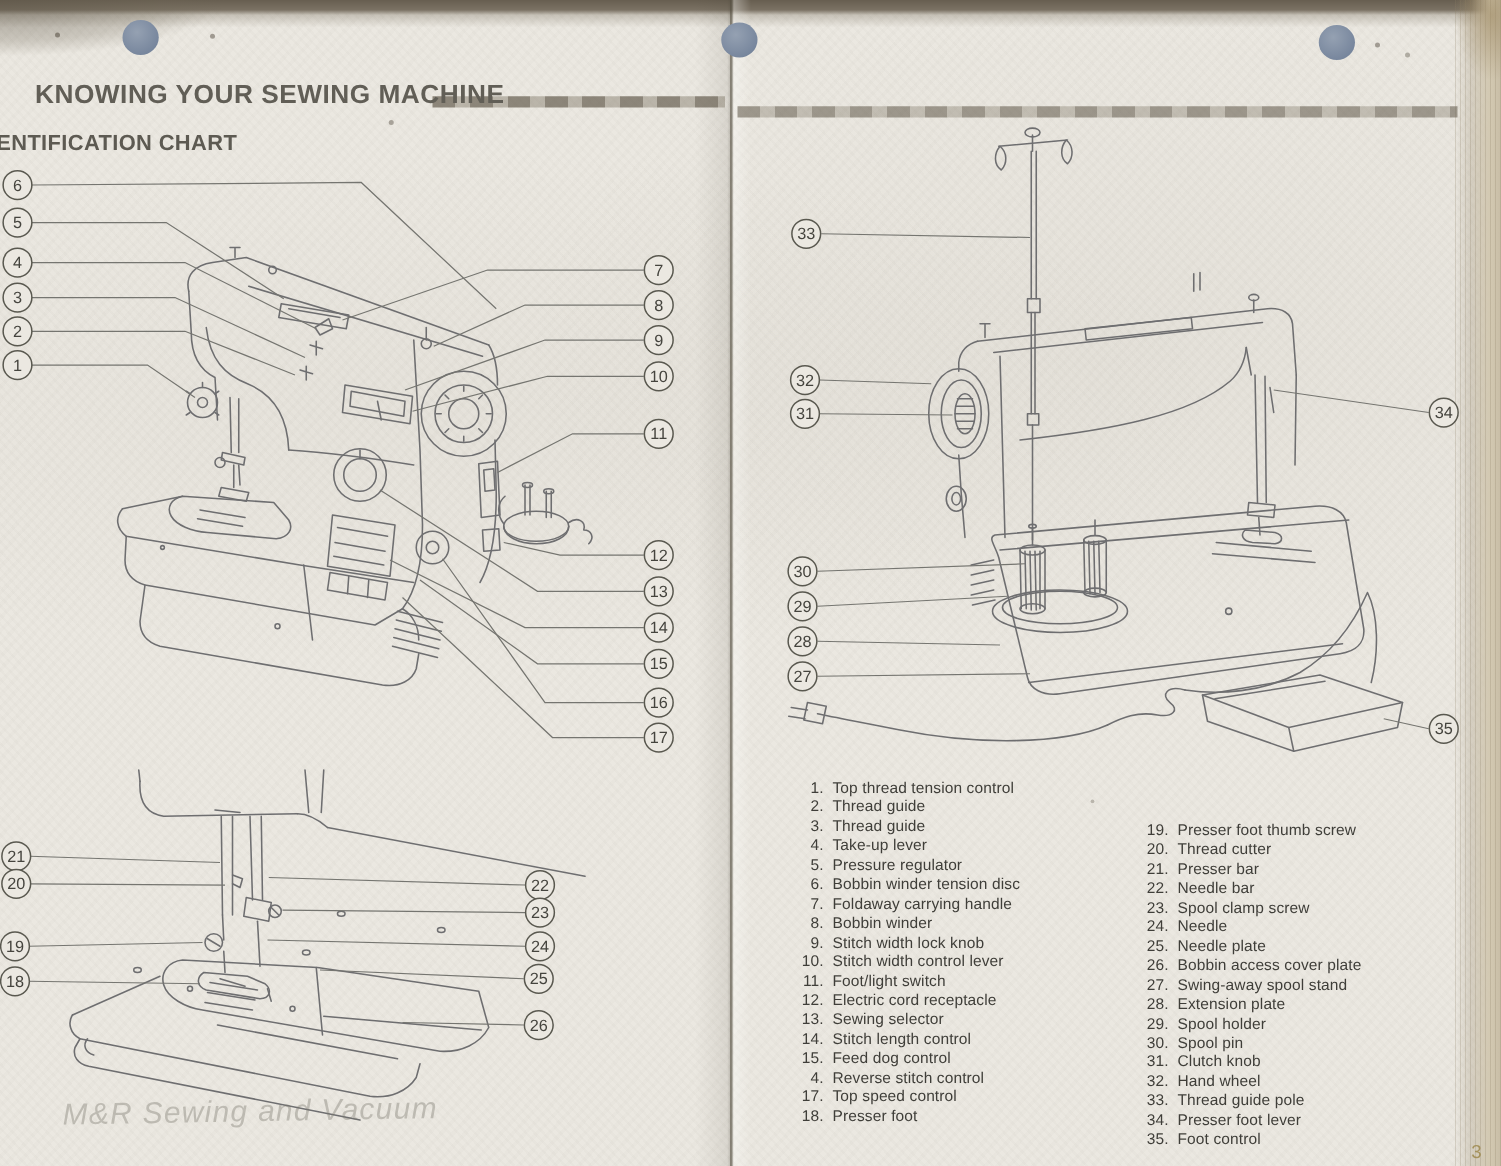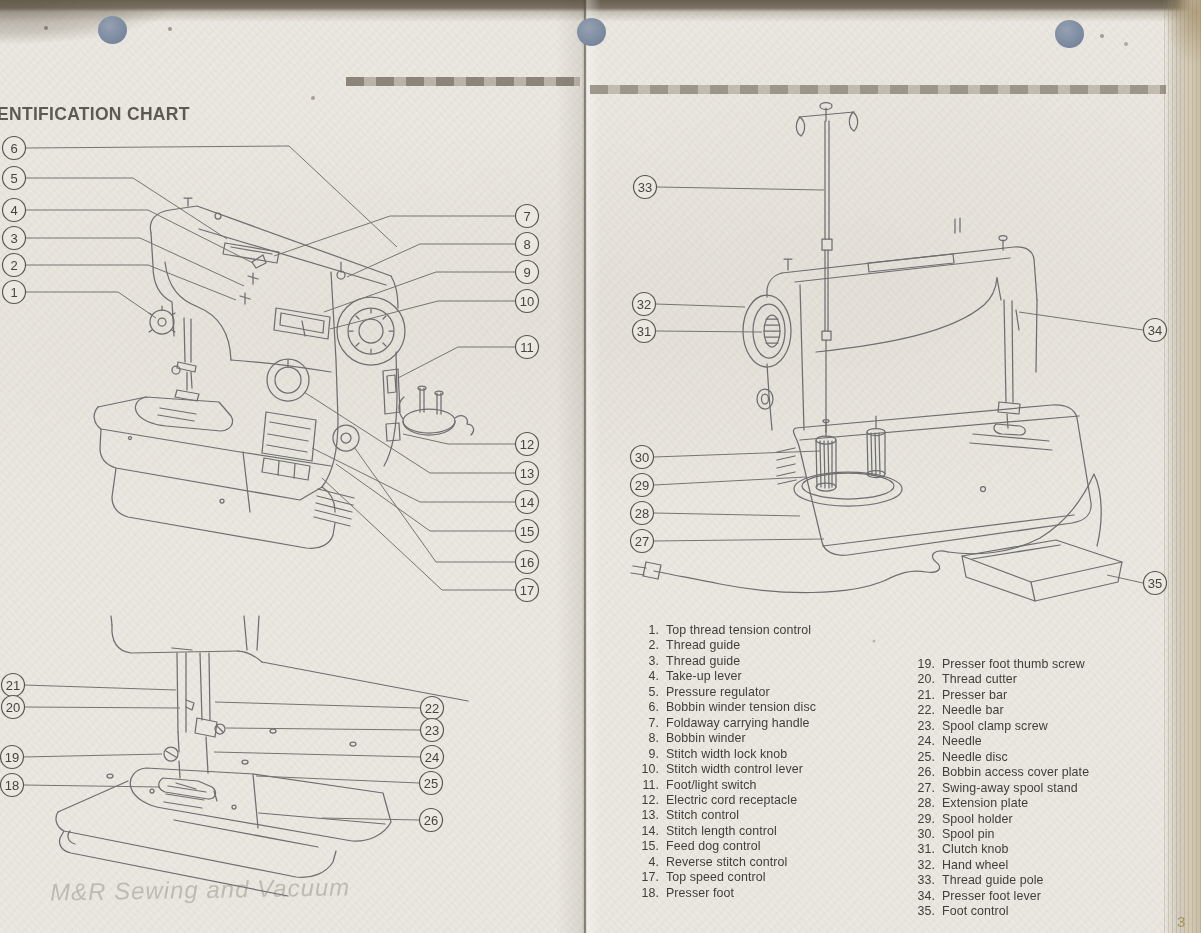--- a/index.html
+++ b/index.html
@@ -66,20 +66,21 @@
   <div class="fold-line"></div>
   <div class="edge-right"></div>
   <div class="rule-left"></div>
   <div class="rule-right"></div>
   <div class="specks"></div>
 
   <div class="dot" style="left:98px;top:16px"></div>
   <div class="dot" style="left:577px;top:18px"></div>
   <div class="dot" style="left:1055px;top:20px"></div>
 
+  <div class="heading">KNOWING YOUR SEWING MACHINE</div>
   <div class="subheading">ENTIFICATION CHART</div>
 
   <svg class="diagram" style="left:0;top:130px" width="585" height="495" viewBox="0 130 585 495">
     <g class="art">
       <path d="M151,233 C148,220 156,212 170,210 L197,206 L391,276"></path>
       <path d="M391,276 C396,284 398,295 398,308"></path>
       <path d="M199,229 L386,285"></path>
       <path d="M151,233 L153,266 C153,284 160,296 172,302 L174,336"></path>
       <path d="M165,262 C168,288 180,300 198,307 C220,316 230,334 231,360"></path>
       <path d="M231,360 C262,362 300,367 331,372"></path>
@@ -405,21 +406,21 @@
       <div class="prow">
         <span class="pnum">11.</span>
         <span>Foot/light switch</span>
       </div>
       <div class="prow">
         <span class="pnum">12.</span>
         <span>Electric cord receptacle</span>
       </div>
       <div class="prow">
         <span class="pnum">13.</span>
-        <span>Stitch control</span>
+        <span>Sewing selector</span>
       </div>
       <div class="prow">
         <span class="pnum">14.</span>
         <span>Stitch length control</span>
       </div>
       <div class="prow">
         <span class="pnum">15.</span>
         <span>Feed dog control</span>
       </div>
       <div class="prow">
@@ -455,21 +456,21 @@
       <div class="prow">
         <span class="pnum">23.</span>
         <span>Spool clamp screw</span>
       </div>
       <div class="prow">
         <span class="pnum">24.</span>
         <span>Needle</span>
       </div>
       <div class="prow">
         <span class="pnum">25.</span>
-        <span>Needle disc</span>
+        <span>Needle plate</span>
       </div>
       <div class="prow">
         <span class="pnum">26.</span>
         <span>Bobbin access cover plate</span>
       </div>
       <div class="prow">
         <span class="pnum">27.</span>
         <span>Swing-away spool stand</span>
       </div>
       <div class="prow">

